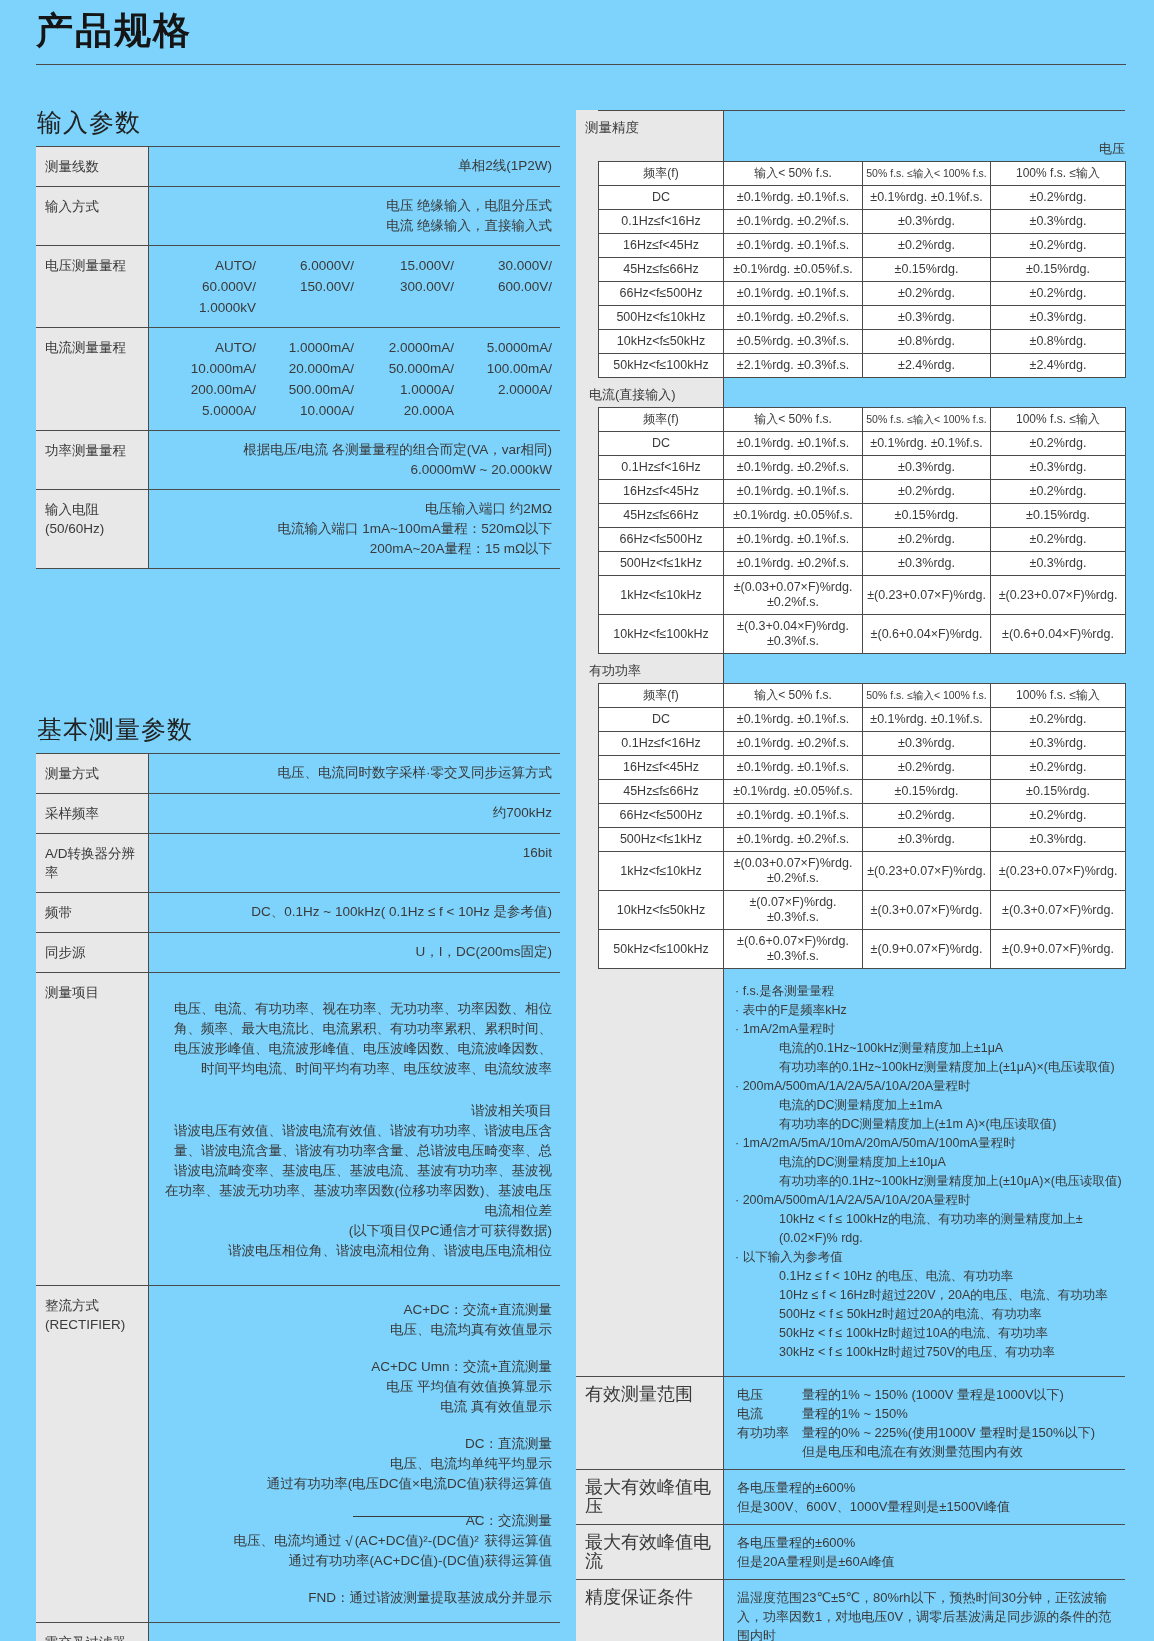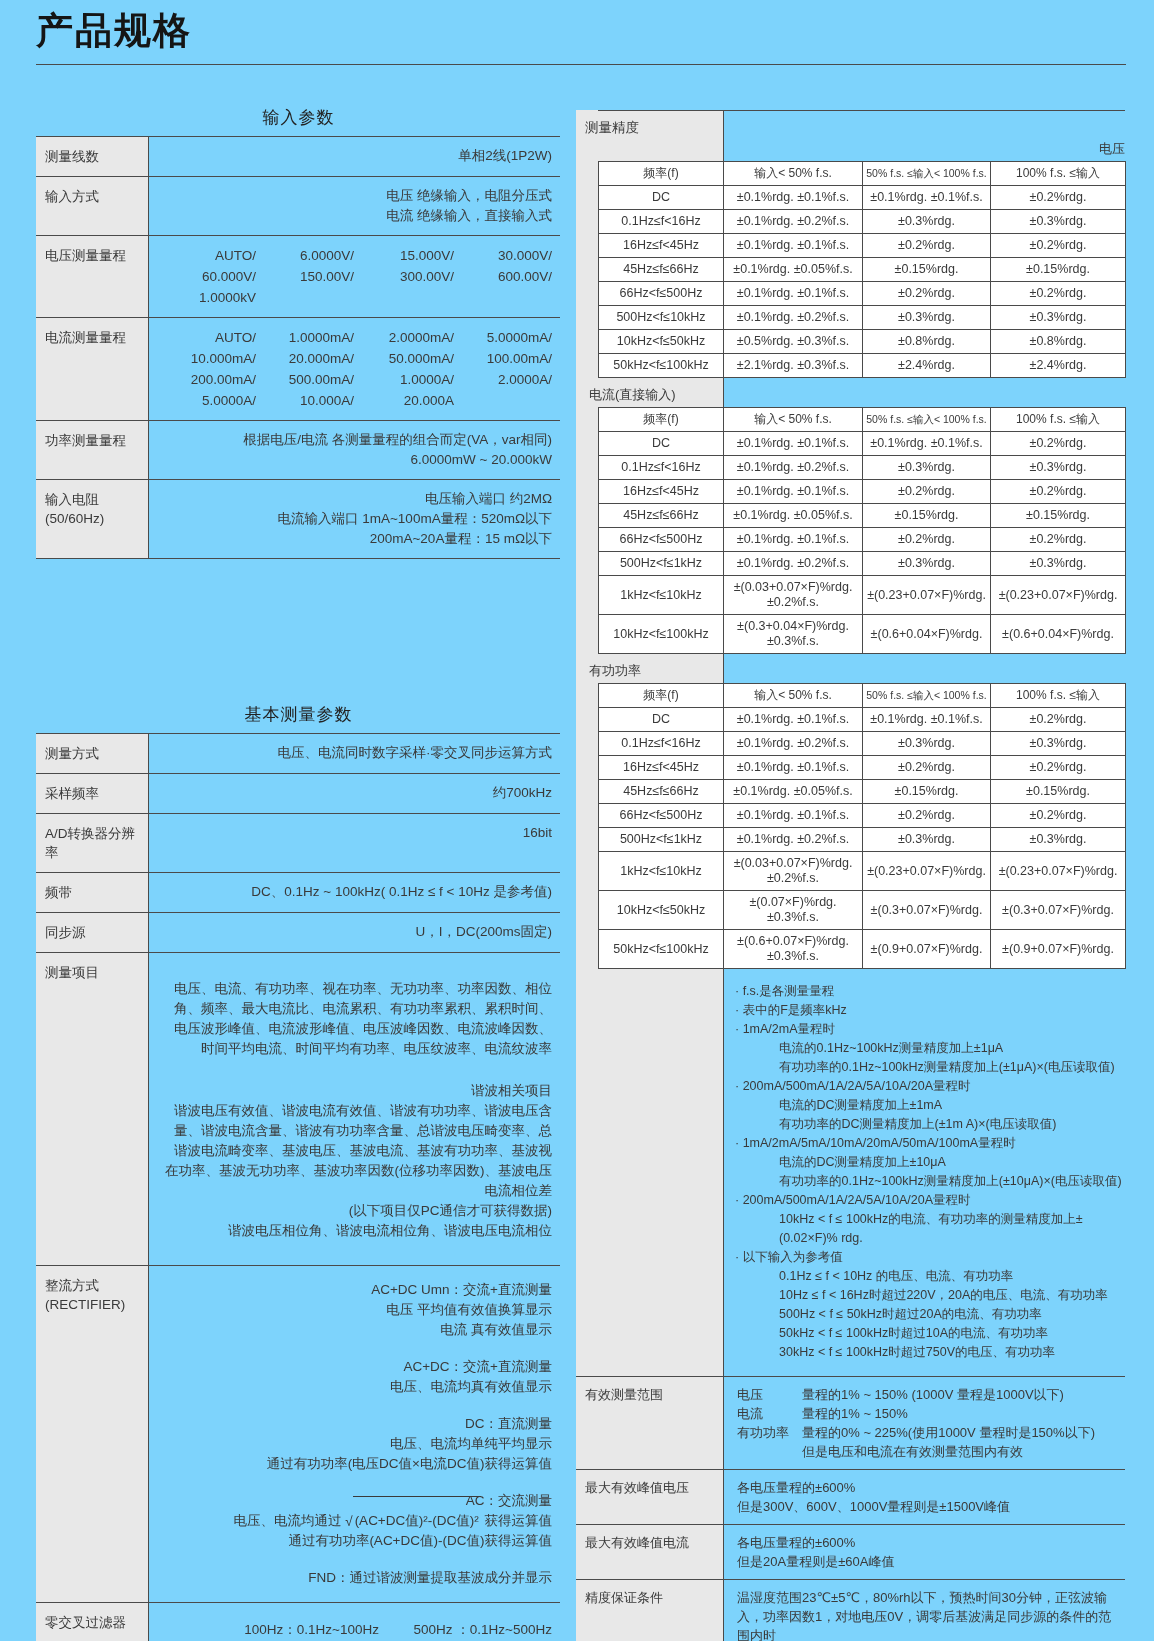--- a/index.html
+++ b/index.html
@@ -9,21 +9,21 @@
 
   
   .page-title { position:absolute; left:36px; top:6px; margin:0;
     font-family:"Liberation Serif","DejaVu Serif",serif; font-weight:bold;
     font-size:37px; color:#151515; letter-spacing:2px; }
   .title-rule { position:absolute; left:36px; right:28px; top:64px; height:1px; background:#4a4a4a; }
 
   
   .left-col { position:absolute; left:36px; top:106px; width:524px; }
   .section-heading { margin:0 0 7px 1px; font-family:"Liberation Serif","DejaVu Serif",serif;
-    font-weight:normal; font-size:17px; color:#222; letter-spacing:1px;text-align:center; }
+    font-weight:normal; font-size:25px; color:#222; letter-spacing:1px; }
   .section-heading.basic { margin-top:144px;font-family:Liberation Mono, monospace; }
   .spec-table { border-bottom:1px solid #4a4a4a; }
   .spec-row { display:flex; border-top:1px solid #4a4a4a; }
   .spec-label { flex:0 0 112px; width:112px; background:#e8e8e8; padding:10px 4px 10px 9px;
     font-size:13.5px; line-height:19px; }
   .spec-value { flex:1; border-left:1px solid #4a4a4a; padding:9px 8px 9px 15px;
     font-size:13.5px; line-height:20px;text-align:right; }
   .pre { white-space:pre-wrap; }
   .grid4 { display:grid; grid-template-columns:92px 98px 100px auto; }
   .grid2 { display:grid; grid-template-columns:215px auto; }
@@ -49,21 +49,21 @@
     table-layout:fixed; background:#fff; }
   .acc th, .acc td { border:1px solid #4a4a4a; text-align:center; vertical-align:middle;
     font-weight:normal; font-size:12.5px; line-height:15px; padding:4px 2px; white-space:pre-line; }
   .acc th { font-size:12px; }
   .acc th.h3 { font-size:10.5px; }
   .notes { position:relative; margin-left:148px; padding:13px 0 14px 11px;
     font-size:12.5px; line-height:19px; }
   .note-sub { padding-left:44px; white-space:pre-wrap; }
   .bottom-rows { position:relative; border-bottom:1px solid #4a4a4a; }
   .brow { display:flex; border-top:1px solid #4a4a4a; }
-  .brow-label { flex:0 0 148px; padding:8px 2px 8px 9px; font-size:13px; line-height:19px; white-space:pre-wrap; }
+  .brow-label { flex:0 0 148px; padding:8px 2px 8px 9px; font-size:18px; line-height:19px; white-space:pre-wrap; }
   .brow-value { flex:1; padding:8px 8px 8px 13px; font-size:13px; line-height:19px; white-space:pre-wrap; }
 </style>
 </head>
 <body>
 
 <div class="page">
 
   <h1 class="page-title">产品规格</h1>
   <div class="title-rule"></div>
 
@@ -163,25 +163,25 @@
           <div class="para pre">谐波相关项目
 谐波电压有效值、谐波电流有效值、谐波有功功率、谐波电压含量、谐波电流含量、谐波有功功率含量、总谐波电压畸变率、总谐波电流畸变率、基波电压、基波电流、基波有功功率、基波视在功率、基波无功功率、基波功率因数(位移功率因数)、基波电压电流相位差
 (以下项目仅PC通信才可获得数据)
 谐波电压相位角、谐波电流相位角、谐波电压电流相位</div>
         </div>
       </div>
       <div class="spec-row">
         <div class="spec-label pre">整流方式
 (RECTIFIER)</div>
         <div class="spec-value rect-value">
+          <div class="para pre">AC+DC：交流+直流测量
+电压、电流均真有效值显示</div>
           <div class="para pre">AC+DC Umn：交流+直流测量
 电压 平均值有效值换算显示
 电流 真有效值显示</div>
-          <div class="para pre">AC+DC：交流+直流测量
-电压、电流均真有效值显示</div>
           <div class="para pre">DC：直流测量
 电压、电流均单纯平均显示
 通过有功功率(电压DC值×电流DC值)获得运算值</div>
           <div class="para">
             <div>AC：交流测量</div>
             <div><span>电压、电流均通过 </span><span class="sqrt-sign">√</span><span class="radicand">(AC+DC值)²-(DC值)²</span><span> 获得运算值</span></div>
             <div>通过有功功率(AC+DC值)-(DC值)获得运算值</div>
           </div>
           <div class="para pre">FND：通过谐波测量提取基波成分并显示</div>
         </div>

